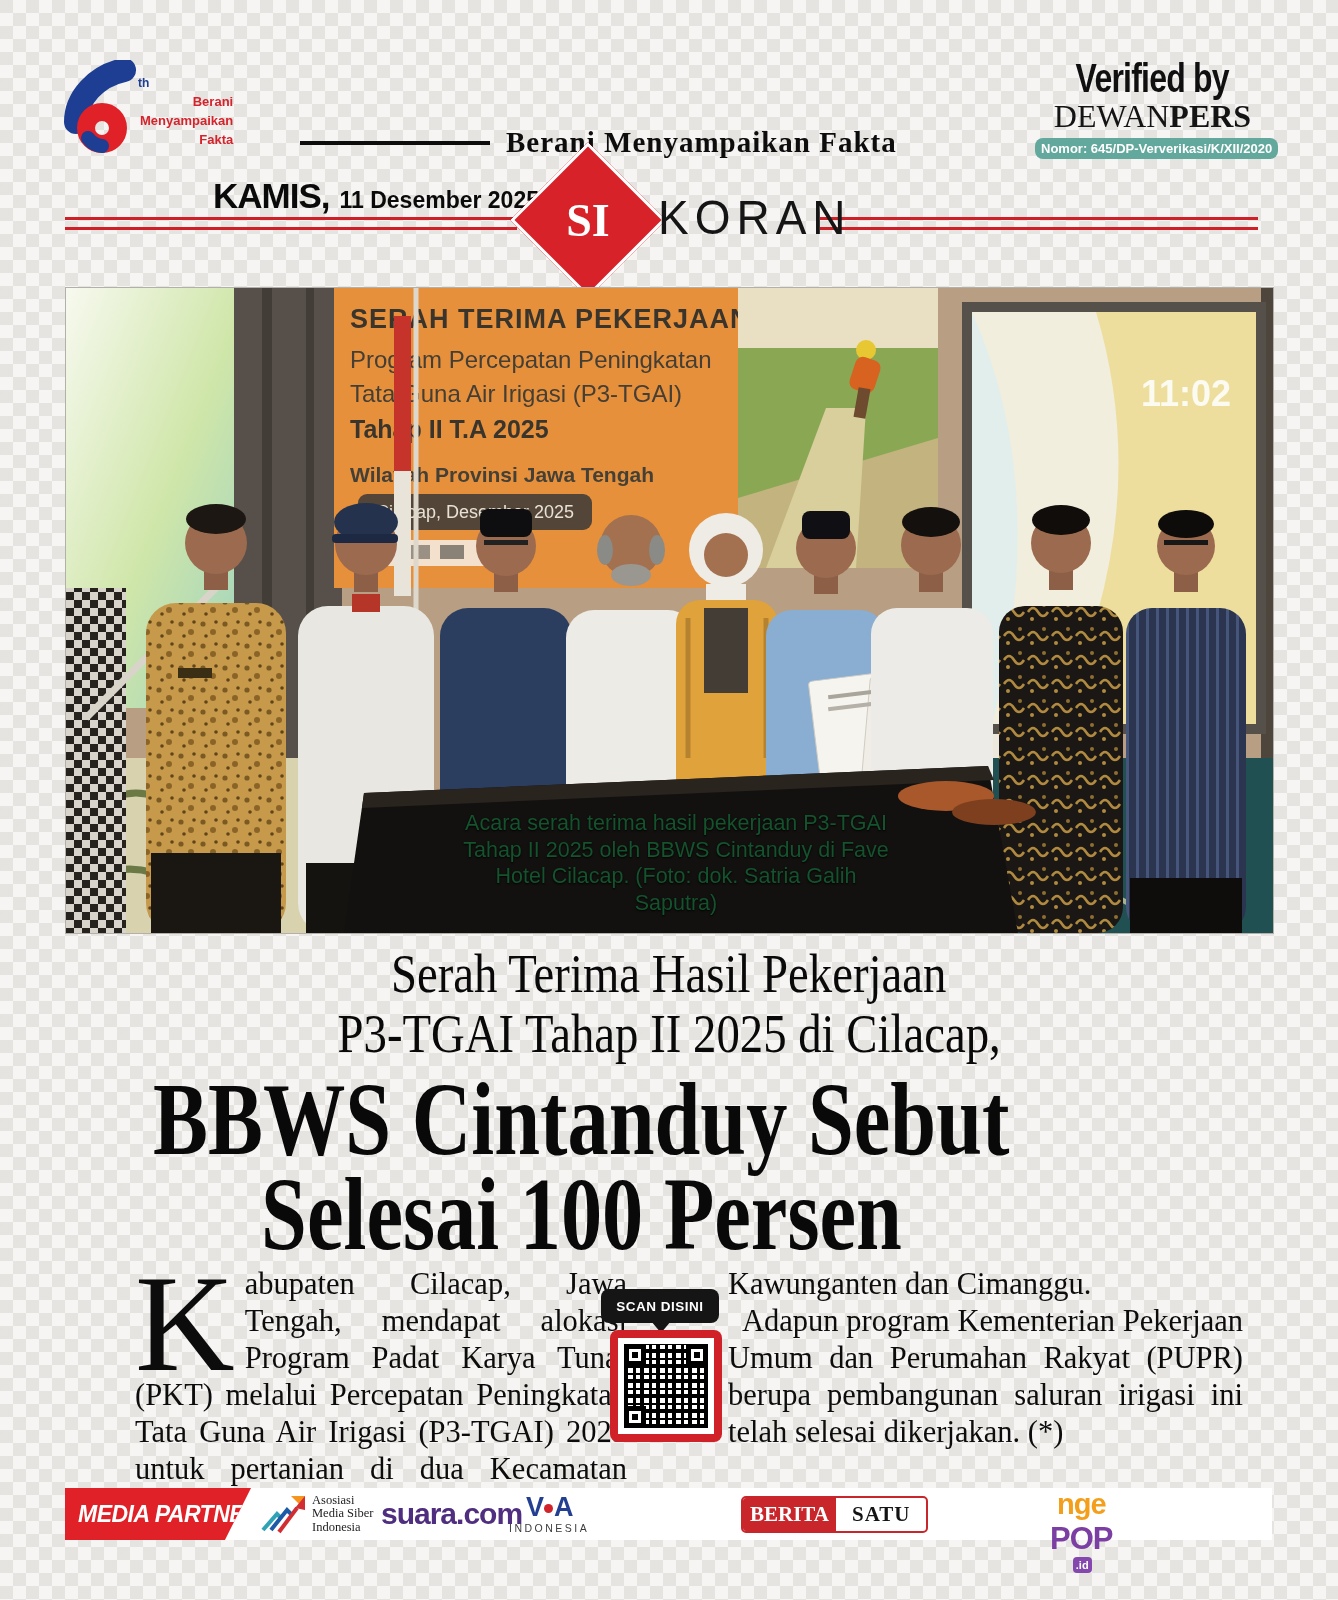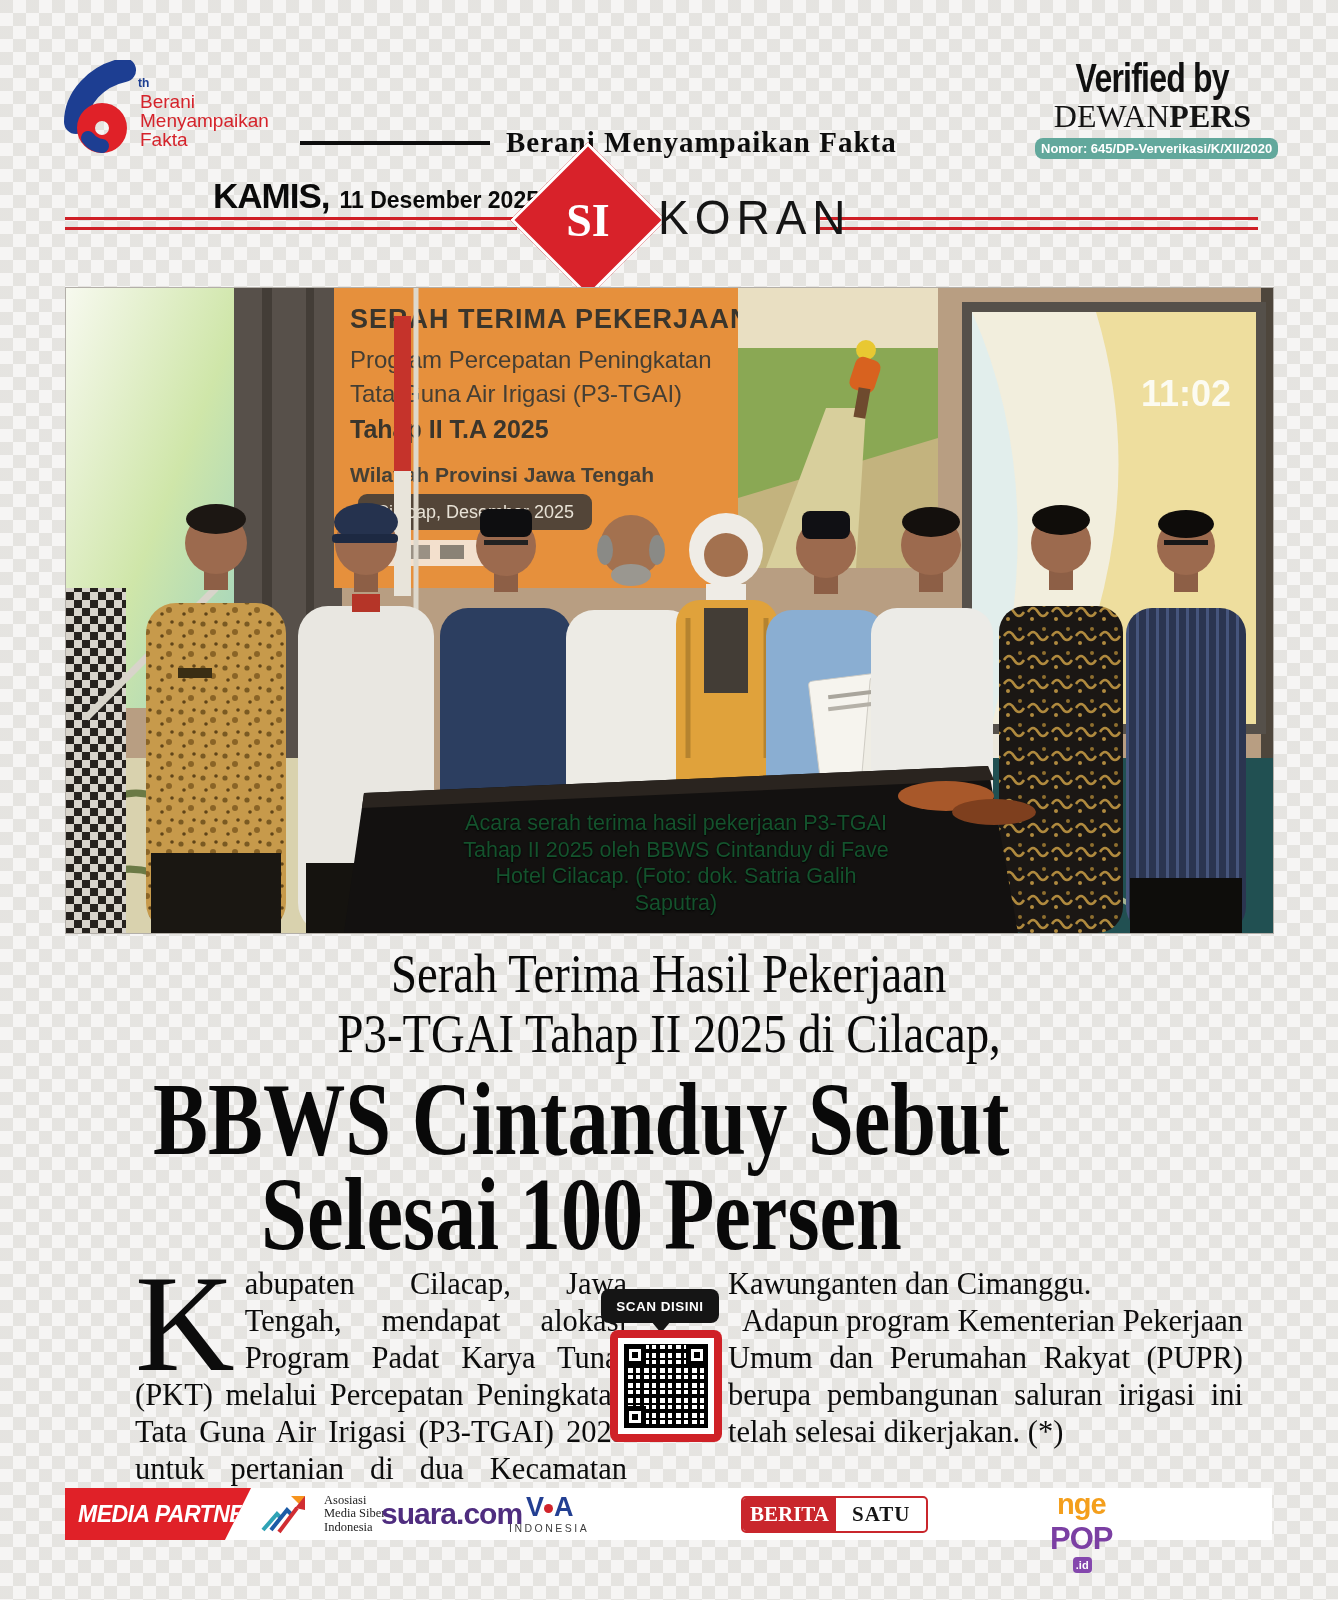--- a/index.html
+++ b/index.html
@@ -9,22 +9,22 @@
     background:
       repeating-conic-gradient(rgba(255,255,255,0.5) 0% 25%, rgba(120,115,110,0.06) 0% 50%) 0 0/26px 26px,
       #ecebe8;
     font-family:"Liberation Sans", sans-serif;
     overflow:hidden;
   }
   .abs{position:absolute;}
 
   
   .anniv{left:62px;top:60px;width:215px;height:120px;}
-  .anniv .tag{position:absolute;left:78px;top:32px;color:#d5232b;font-weight:normal;
-    font-size:19px;line-height:19px;}
+  .anniv .tag{position:absolute;left:78px;top:32px;color:#d5232b;font-weight:bold;
+    font-size:13px;line-height:19px;text-align:right;}
   .anniv .th{position:absolute;left:76px;top:16px;color:#1d3e92;font-weight:bold;font-size:12px;}
 
   
   .masthead{left:280px;top:56px;width:760px;text-align:center;}
   .masthead .title{font-weight:bold;font-size:67px;letter-spacing:-2px;line-height:64px;
     display:inline-block;transform:scaleY(1.04);}
   .masthead .t-blue{color:#1e4796;}
   .masthead .t-red{color:#d6232b;margin-left:10px;}
   .mast-sub{left:300px;top:126px;width:720px;display:flex;align-items:center;}
   .mast-rule{height:4px;background:#0d0d0d;flex:0 0 190px;margin-right:16px;}
@@ -92,21 +92,21 @@
   .finder{position:absolute;width:22px;height:22px;background:#fff;border:5px solid #000;box-sizing:border-box;}
   .finder:after{content:"";position:absolute;left:3px;top:3px;width:6px;height:6px;background:#000;}
   .f1{left:0;top:0;} .f2{right:0;top:0;} .f3{left:0;bottom:0;}
 
   
   .footer{left:65px;top:1488px;width:1207px;height:52px;background:#fff;}
   .footer .item{position:absolute;top:0;height:52px;display:flex;align-items:center;}
   .mp-shape{left:0;width:186px;height:38px;top:7px;background:#e02128;
     clip-path:polygon(0 0,100% 0,86% 100%,0 100%);display:flex;align-items:center;}
   .mp-shape span{color:#fff;font-weight:bold;font-style:italic;font-size:23px;letter-spacing:-0.5px;padding-left:13px;white-space:nowrap;}
-  .amsi{left:196px;gap:17px;}
+  .amsi{left:196px;gap:5px;}
   .amsi-text{font-family:"Liberation Serif", serif;font-size:12.5px;line-height:13.5px;color:#1d1d1d;}
   .suara{left:316px;font-weight:bold;font-size:30px;color:#4f2d7f;letter-spacing:-1px;}
   .voa{left:444px;flex-direction:column;justify-content:center;line-height:1;}
   .voa-row{display:flex;align-items:center;font-weight:bold;font-size:27px;color:#233f92;letter-spacing:-1px;}
   .voa-dot{width:9px;height:9px;border-radius:50%;background:#d1232a;margin:2px 1px 0 1px;}
   .voa-sub{font-size:10.5px;letter-spacing:2.5px;color:#3c3c3c;margin-top:2px;}
   .bsatu{left:676px;font-family:Liberation Serif, serif;}
   .bsatu-box{display:flex;border:2px solid #c9262c;border-radius:5px;overflow:hidden;background:#fff;}
   .bsatu-box .b1{background:#c9262c;color:#fff;font-weight:bold;font-size:21px;padding:4px 7px;}
   .bsatu-box .b2{color:#141414;font-weight:bold;font-size:21px;padding:4px 16px;letter-spacing:1px;}

